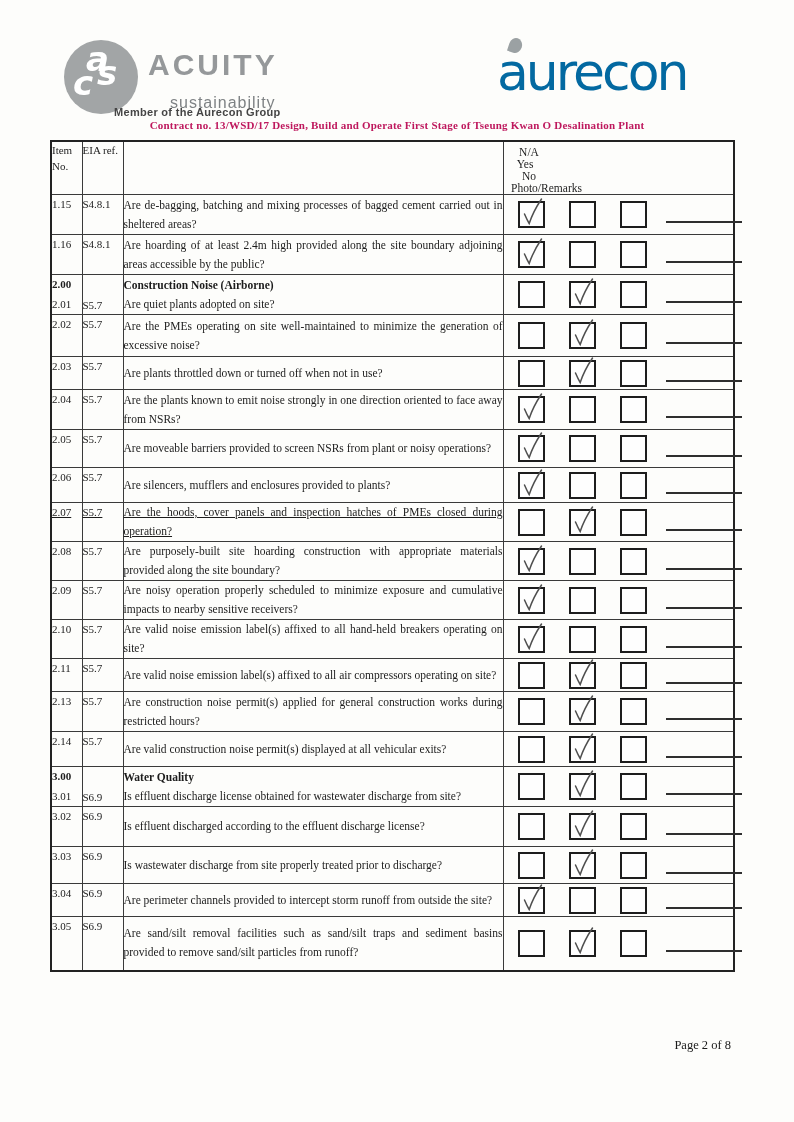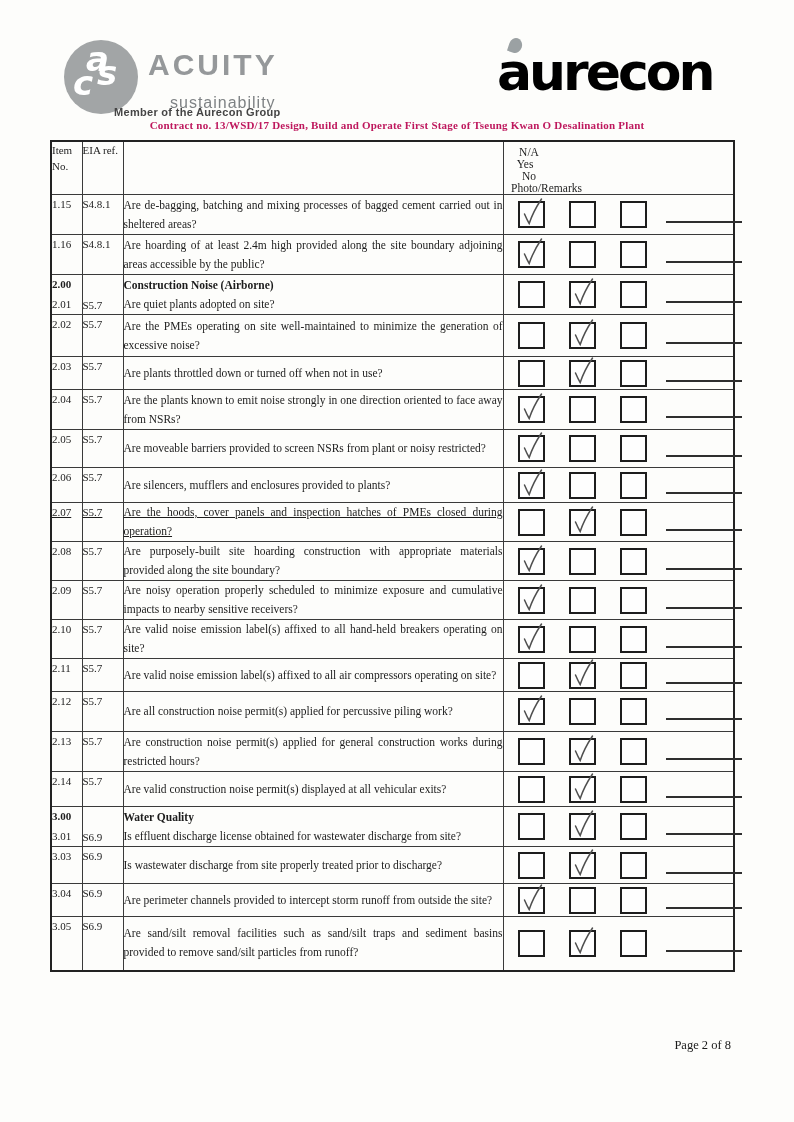--- a/index.html
+++ b/index.html
@@ -31,21 +31,21 @@
     position:absolute;left:108px;top:56px;font-family:"Liberation Sans",sans-serif;
     font-size:16px;letter-spacing:1px;color:#7e8284;
   }
   .acuity-tag{
     position:absolute;left:52px;top:68px;font-family:"Liberation Sans",sans-serif;
     font-size:11px;font-weight:bold;color:#454545;letter-spacing:.3px;
   }
   .aurecon{position:absolute;left:497px;top:40px;width:230px;height:64px;}
   .aurecon-word{
     position:absolute;left:0;top:6px;font-family:"DejaVu Sans",sans-serif;
-    font-size:52px;font-weight:700;letter-spacing:-3px;line-height:1;color:#000000;
+    font-size:52px;font-weight:400;letter-spacing:-3px;line-height:1;color:#0369a1;
   }
   .aurecon-accent{
     position:absolute;left:12px;top:-2px;width:13px;height:15px;
     background:#9ba1a3;border-radius:60% 60% 60% 0;transform:rotate(18deg);
   }
 
   
   .doc-title{
     position:absolute;left:40px;right:40px;top:119px;text-align:center;
     font-size:11px;font-weight:bold;color:#be185d;letter-spacing:.2px;
@@ -285,21 +285,21 @@
           </td>
         </tr>
         <tr style="height: 38px;">
           <td class="c-item">
             <div>2.05</div>
           </td>
           <td class="c-ref">
             <div>S5.7</div>
           </td>
           <td class="c-q">
-            <div class="q-text">Are moveable barriers provided to screen NSRs from plant or noisy restricted?</div>
+            <div class="q-text">Are moveable barriers provided to screen NSRs from plant or noisy operations?</div>
           </td>
           <td class="c-ans">
             <div class="ans-flex">
               <div class="box">
                 <svg width="23" height="23" viewBox="0 0 23 23">
                   <path d="M4.5 11 C6 14.5, 8 18.5, 9.2 20.5 C11.5 13.5, 17.5 2, 21.5 -4" fill="none" stroke="#4f4f4f" stroke-width="1.5" stroke-linecap="round"></path>
                 </svg>
               </div>
               <div class="box"></div>
               <div class="box"></div>
@@ -433,43 +433,20 @@
             <div class="q-text">Are valid noise emission label(s) affixed to all air compressors operating on site?</div>
           </td>
           <td class="c-ans">
             <div class="ans-flex">
               <div class="box"></div>
               <div class="box">
                 <svg width="23" height="23" viewBox="0 0 23 23">
                   <path d="M4.5 11 C6 14.5, 8 18.5, 9.2 20.5 C11.5 13.5, 17.5 2, 21.5 -4" fill="none" stroke="#4f4f4f" stroke-width="1.5" stroke-linecap="round"></path>
                 </svg>
               </div>
-              <div class="box"></div>
-              <div class="remark"></div>
-            </div>
-          </td>
-        </tr>
-        <tr style="height: 40px;">
-          <td class="c-item">
-            <div>2.12</div>
-          </td>
-          <td class="c-ref">
-            <div>S5.7</div>
-          </td>
-          <td class="c-q">
-            <div class="q-text">Are all construction noise permit(s) applied for percussive piling work?</div>
-          </td>
-          <td class="c-ans">
-            <div class="ans-flex">
-              <div class="box">
-                <svg width="23" height="23" viewBox="0 0 23 23">
-                  <path d="M4.5 11 C6 14.5, 8 18.5, 9.2 20.5 C11.5 13.5, 17.5 2, 21.5 -4" fill="none" stroke="#4f4f4f" stroke-width="1.5" stroke-linecap="round"></path>
-                </svg>
-              </div>
-              <div class="box"></div>
               <div class="box"></div>
               <div class="remark"></div>
             </div>
           </td>
         </tr>
         <tr style="height: 40px;">
           <td class="c-item">
             <div>2.13</div>
           </td>
           <td class="c-ref">
@@ -532,20 +509,43 @@
               <div class="box">
                 <svg width="23" height="23" viewBox="0 0 23 23">
                   <path d="M4.5 11 C6 14.5, 8 18.5, 9.2 20.5 C11.5 13.5, 17.5 2, 21.5 -4" fill="none" stroke="#4f4f4f" stroke-width="1.5" stroke-linecap="round"></path>
                 </svg>
               </div>
               <div class="box"></div>
               <div class="remark"></div>
             </div>
           </td>
         </tr>
+        <tr style="height: 40px;">
+          <td class="c-item">
+            <div>3.02</div>
+          </td>
+          <td class="c-ref">
+            <div>S6.9</div>
+          </td>
+          <td class="c-q">
+            <div class="q-text">Is effluent discharged according to the effluent discharge license?</div>
+          </td>
+          <td class="c-ans">
+            <div class="ans-flex">
+              <div class="box"></div>
+              <div class="box">
+                <svg width="23" height="23" viewBox="0 0 23 23">
+                  <path d="M4.5 11 C6 14.5, 8 18.5, 9.2 20.5 C11.5 13.5, 17.5 2, 21.5 -4" fill="none" stroke="#4f4f4f" stroke-width="1.5" stroke-linecap="round"></path>
+                </svg>
+              </div>
+              <div class="box"></div>
+              <div class="remark"></div>
+            </div>
+          </td>
+        </tr>
         <tr style="height: 37px;">
           <td class="c-item">
             <div>3.03</div>
           </td>
           <td class="c-ref">
             <div>S6.9</div>
           </td>
           <td class="c-q">
             <div class="q-text">Is wastewater discharge from site properly treated prior to discharge?</div>
           </td>

